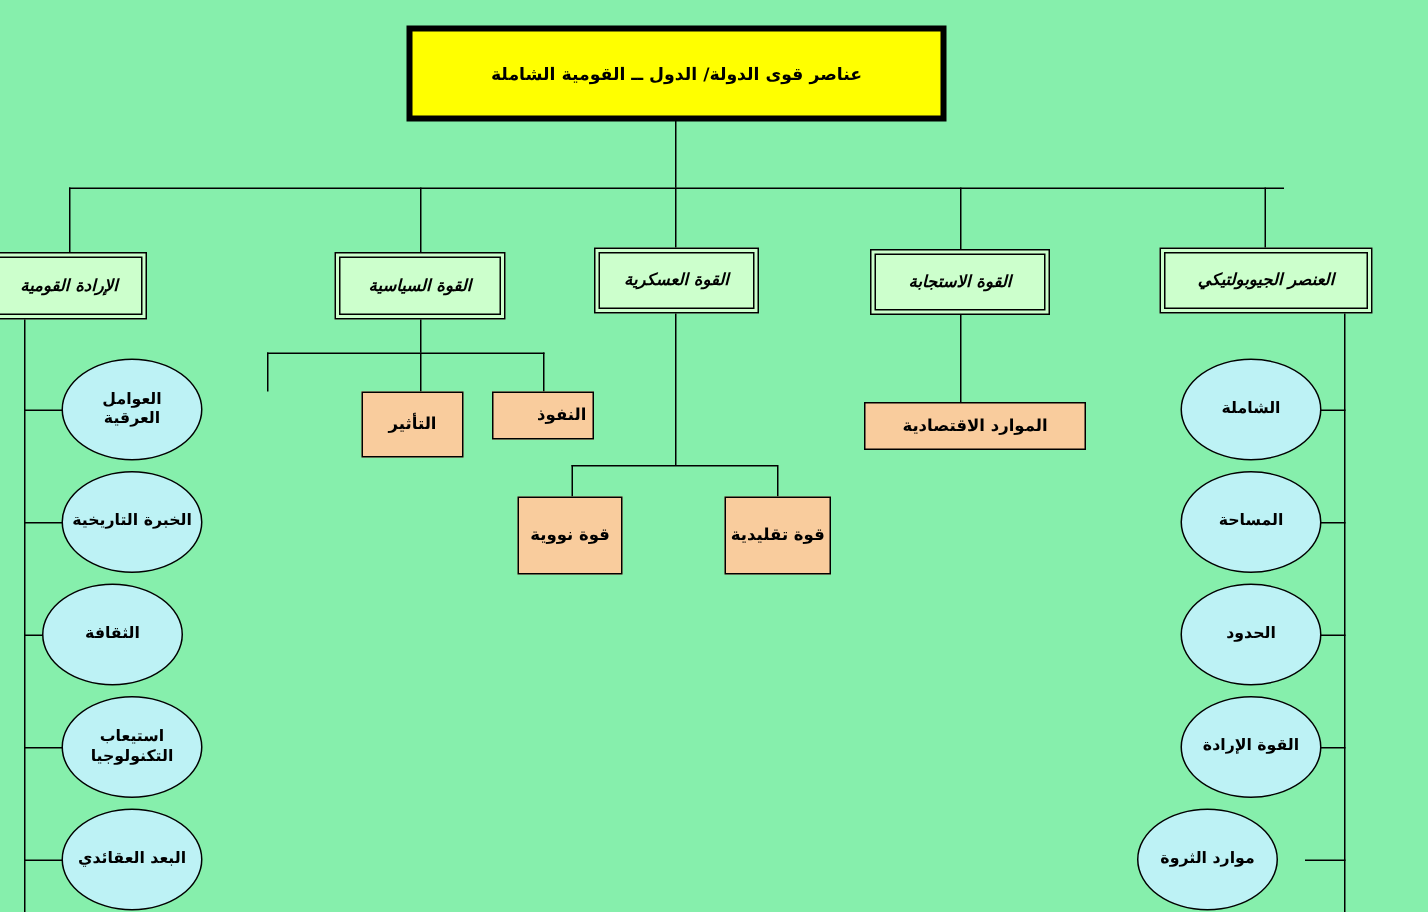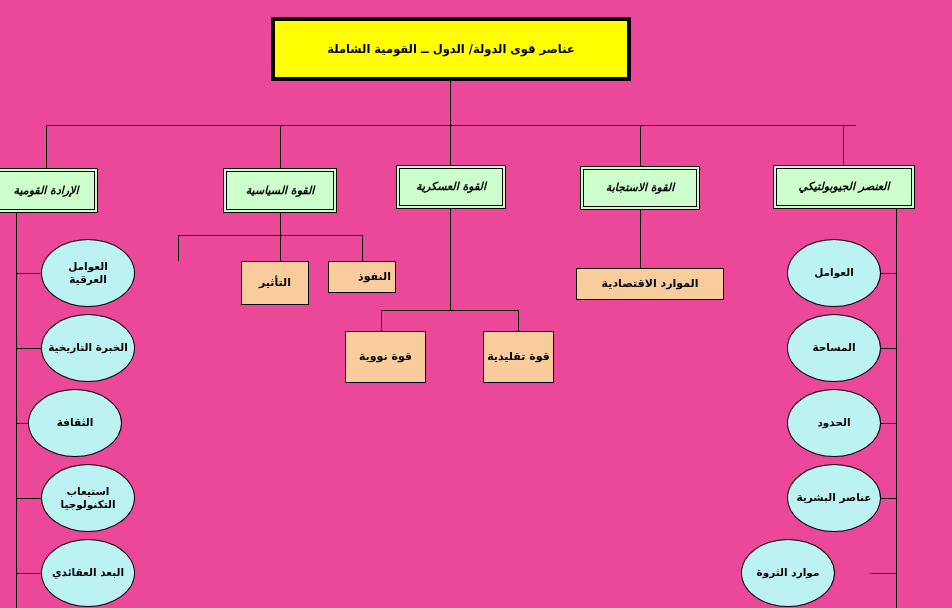--- a/index.html
+++ b/index.html
@@ -8,21 +8,21 @@
     padding: 0;
     background: #ffffff;
   }
   body {
     font-family: "DejaVu Sans", "Liberation Sans", sans-serif;
   }
   #canvas {
     position: relative;
     width: 952px;
     height: 608px;
-    background: #ec4899;
+    background: #86efac;
     overflow: hidden;
   }
 
   
   .line-v, .line-h {
     position: absolute;
     background: #000000;
   }
   .line-v { width: 1px; }
   .line-h { height: 1px; }
@@ -193,21 +193,21 @@
   </div>
   <div class="lvl3-box" style="left:328px; top:261px; width:68px; height:32px;padding-left:28px;">
     <span class="txt">النفوذ</span>
   </div>
 
   <div class="line-v" style="left:450px; top:209px; height:101px;"></div>
   <div class="line-h" style="left:381px; top:310px; width:137px;"></div>
   <div class="line-v" style="left:381px; top:310px; height:21px;"></div>
   <div class="line-v" style="left:518px; top:310px; height:21px;"></div>
 
-  <div class="lvl3-box" style="left:345px; top:331px; width:81px; height:52px;">
+  <div class="lvl3-box" style="left:345px; top:331px; width:70px; height:52px;">
     <span class="txt">قوة نووية</span>
   </div>
   <div class="lvl3-box" style="left:483px; top:331px; width:71px; height:52px;">
     <span class="txt">قوة تقليدية</span>
   </div>
 
   <div class="line-v" style="left:640px; top:210px; height:58px;"></div>
 
   <div class="lvl3-box" style="left:576px; top:268px; width:148px; height:32px;">
     <span class="txt">الموارد الاقتصادية</span>
@@ -215,28 +215,28 @@
 
   <div class="line-v" style="left:896px; top:209px; height:399px;"></div>
 
   <div class="line-h" style="left:870px; top:273px; width:27px;"></div>
   <div class="line-h" style="left:870px; top:348px; width:27px;"></div>
   <div class="line-h" style="left:870px; top:423px; width:27px;"></div>
   <div class="line-h" style="left:870px; top:498px; width:27px;"></div>
   <div class="line-h" style="left:870px; top:573px; width:27px;"></div>
 
   <div class="leaf-ellipse" style="left:787px; top:239px; width:94px; height:68px;">
-    <span class="txt">العوامل</span>
+    <span class="txt">الشاملة</span>
   </div>
   <div class="leaf-ellipse" style="left:787px; top:314px; width:94px; height:68px;">
     <span class="txt">المساحة</span>
   </div>
   <div class="leaf-ellipse" style="left:787px; top:389px; width:94px; height:68px;">
     <span class="txt">الحدود</span>
   </div>
   <div class="leaf-ellipse" style="left:787px; top:464px; width:94px; height:68px;">
-    <span class="txt">عناصر البشرية</span>
-  </div>
-  <div class="leaf-ellipse" style="left:741px; top:539px; width:94px; height:68px;">
+    <span class="txt">القوة الإرادة</span>
+  </div>
+  <div class="leaf-ellipse" style="left:758px; top:539px; width:94px; height:68px;">
     <span class="txt">موارد الثروة</span>
   </div>
 
 </div>
 
 </body></html>

